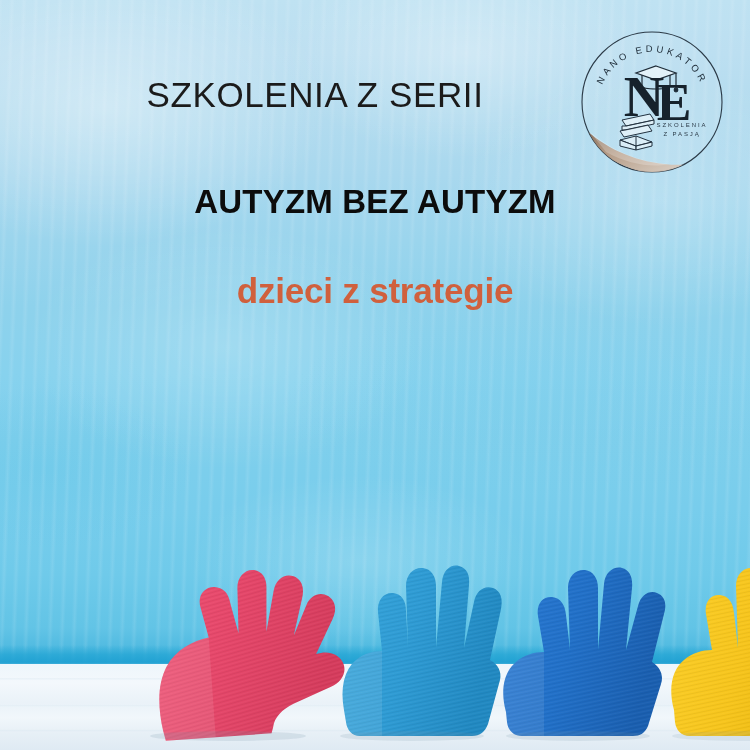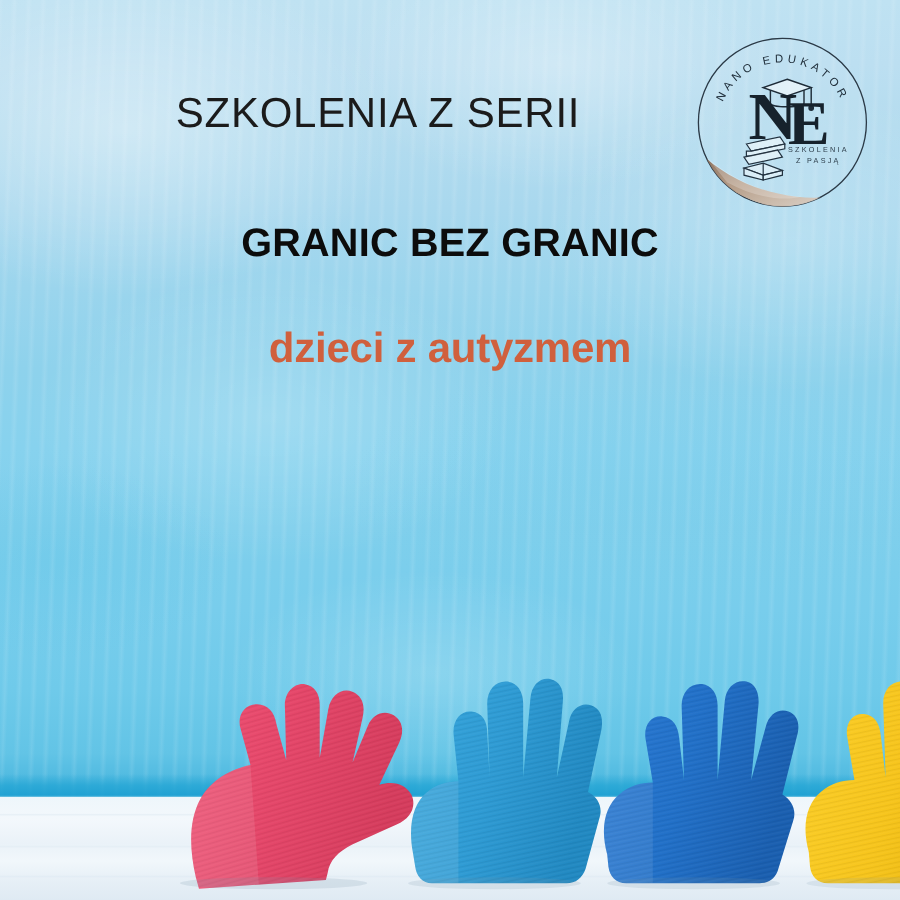--- a/index.html
+++ b/index.html
@@ -286,24 +286,24 @@
 
       <ellipse cx="228" cy="176" rx="78" ry="5" fill="rgba(120,150,170,0.18)"></ellipse>
       <ellipse cx="412" cy="176" rx="72" ry="5" fill="rgba(120,150,170,0.16)"></ellipse>
       <ellipse cx="578" cy="176" rx="72" ry="5" fill="rgba(120,150,170,0.16)"></ellipse>
       <ellipse cx="742" cy="176" rx="70" ry="5" fill="rgba(120,150,170,0.14)"></ellipse>
     </svg>
   </div>
 
   <div class="headline-1">SZKOLENIA Z SERII</div>
 
-  <div class="headline-2">GRANIC BEZ GRANIC</div>
+  <div class="headline-2">AUTYZM BEZ AUTYZM</div>
 
   <div class="headline-3">
-    <span class="ln">dzieci z autyzmem</span>
+    <span class="ln">dzieci z strategie</span>
   </div>
 
   <div class="logo">
     <svg width="148" height="148" viewBox="0 0 148 148">
       <defs>
         <path id="arcPath" d="M 20,78 A 54,54 0 0 1 128,78" fill="none"></path>
         <linearGradient id="swooshGrad" x1="0" y1="0" x2="1" y2="0.4">
           <stop offset="0%" stop-color="#6d4f3c"></stop>
           <stop offset="35%" stop-color="#9c7b62"></stop>
           <stop offset="70%" stop-color="#c0a994"></stop>

